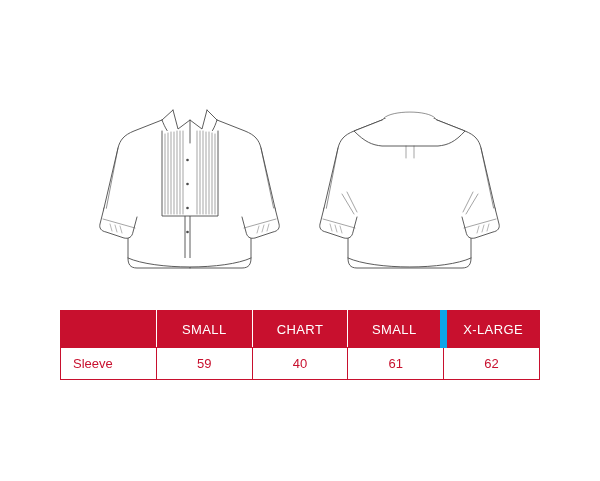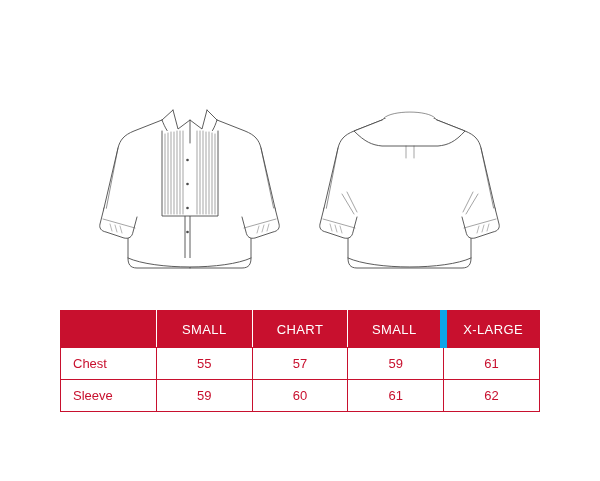--- a/index.html
+++ b/index.html
@@ -203,29 +203,22 @@
       <tr>
         <th class="corner"></th>
         <th class="hdr">SMALL</th>
         <th class="hdr">CHART</th>
         <th class="hdr">SMALL</th>
         <th class="hdr-last">X-LARGE</th>
       </tr>
     </thead>
     <tbody>
       <tr>
-        <th>Chest</th>
-        <td class="value">55</td>
-        <td class="value">57</td>
-        <td class="value">59</td>
-        <td class="value">61</td>
-      </tr>
-      <tr>
         <th>Sleeve</th>
         <td class="value">59</td>
-        <td class="value">60</td>
+        <td class="value">40</td>
         <td class="value">61</td>
         <td class="value">62</td>
       </tr>
     </tbody>
   </table>
 
 </div>
 
 </body></html>

